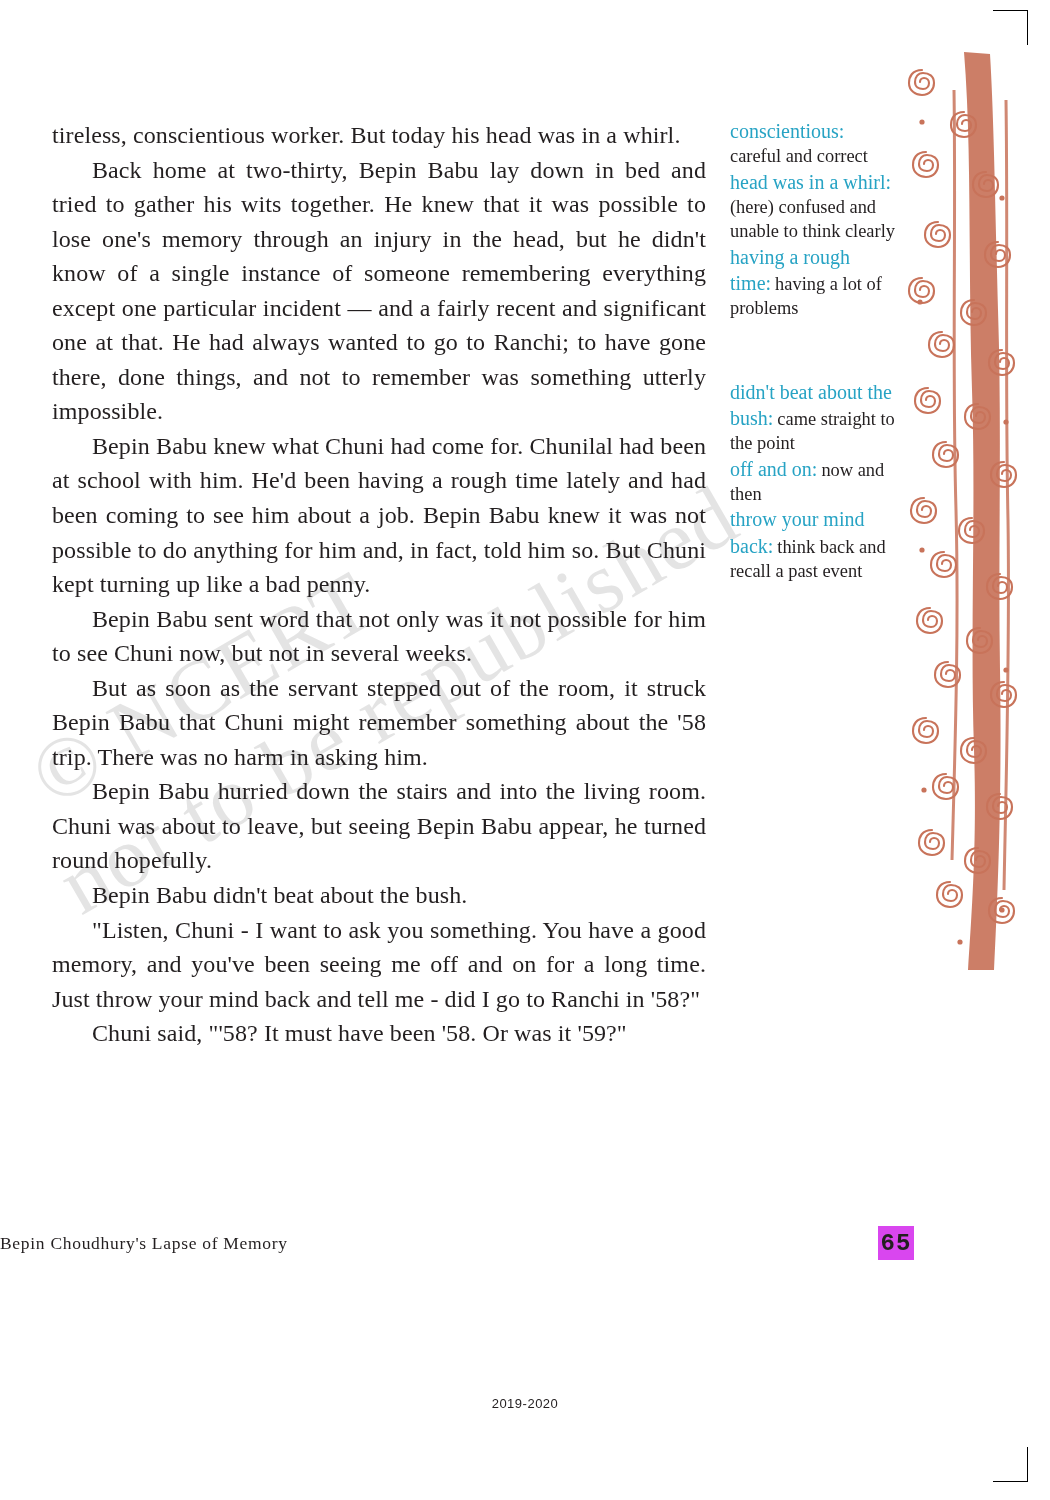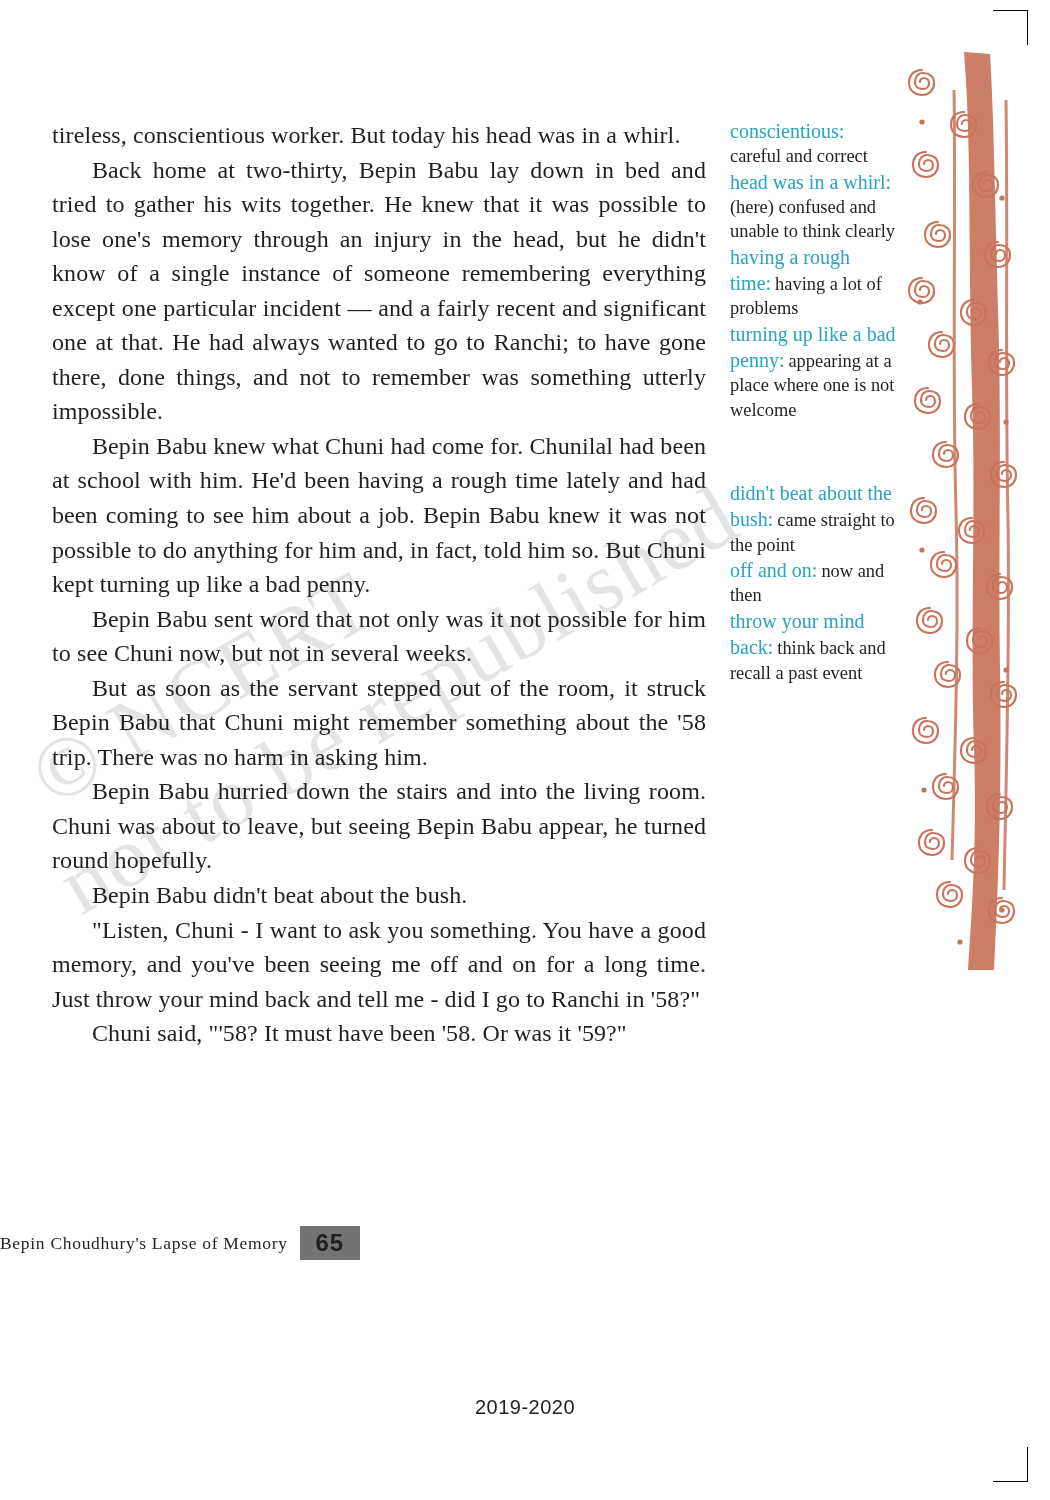--- a/index.html
+++ b/index.html
@@ -110,51 +110,51 @@
   }
   .watermark .l2 { margin-left: -30px; }
 
   
   .footer {
     position: absolute;
     left: 0;
     top: 1226px;
     width: 914px;
     display: flex;
-    justify-content: flex-start;
+    justify-content: space-between;
     align-items: center;
   }
   .footer .chaptitle {
     font-size: 17.5px;
     letter-spacing: 0.7px;
     color: #231f20;
     font-family: "Liberation Serif", serif;
     margin-right: 12px;
   }
   .footer .pagebox {
-    background: #737373;
-    color: #231f20;
-    font-family: Liberation Sans, sans-serif;
+    background: #d946ef;
+    color: #231f20;
+    font-family: Liberation Mono, monospace;
     font-weight: bold;
     font-size: 24px;
-    width: 60px;
+    width: 36px;
     height: 34px;
     display: flex;
     align-items: center;
     justify-content: center;
     letter-spacing: 1px;
   }
 
   .yearline {
     position: absolute;
     top: 1396px;
     left: 0;
     width: 1050px;
     text-align: center;
-    font-size: 20px;
+    font-size: 13px;
     font-family: "Liberation Sans", sans-serif;
     color: #231f20;
     letter-spacing: 0.5px;
   }
 </style>
 </head>
 <body>
 
 <div class="page">
 
@@ -246,24 +246,20 @@
           <span class="term">head was in  a whirl:</span>
           <span class="def">(here) confused and unable to think clearly</span>
         </div>
       </div>
 
       <div class="gloss-group">
         <div>
           <span class="term">having a rough time:</span>
           <span class="def">having a lot of problems</span>
         </div>
-        <div>
-          <span class="term">turning up like a bad penny:</span>
-          <span class="def">appearing at a place where one is not welcome</span>
-        </div>
       </div>
 
       <div class="gloss-group" style="margin-top:58px">
         <div>
           <span class="term">didn't beat about the bush:</span>
           <span class="def">came straight to the point</span>
         </div>
         <div>
           <span class="term">off and on:</span>
           <span class="def">now and then</span>

